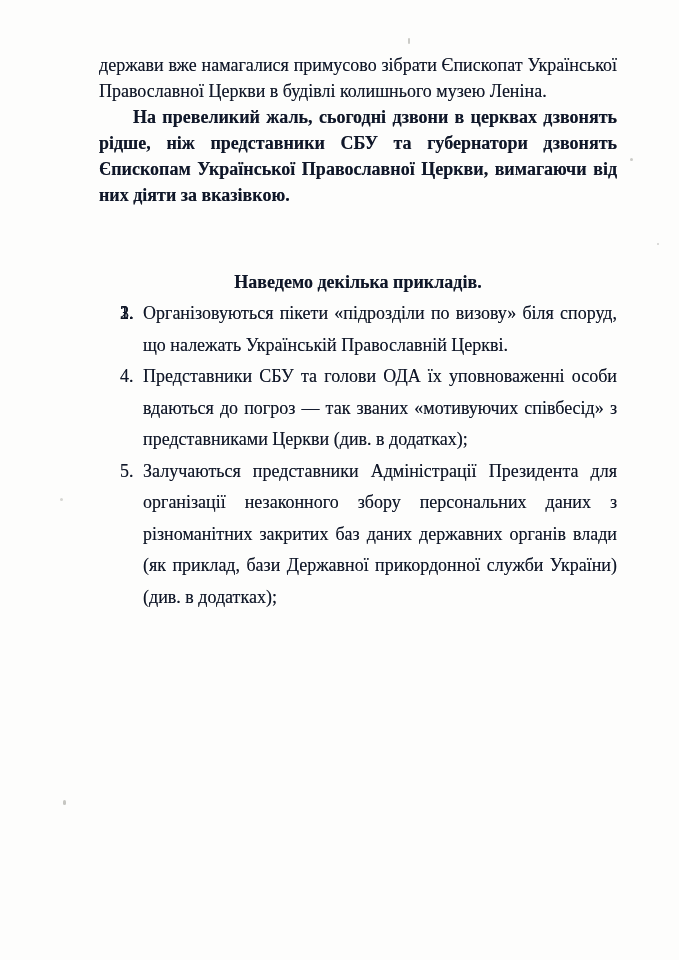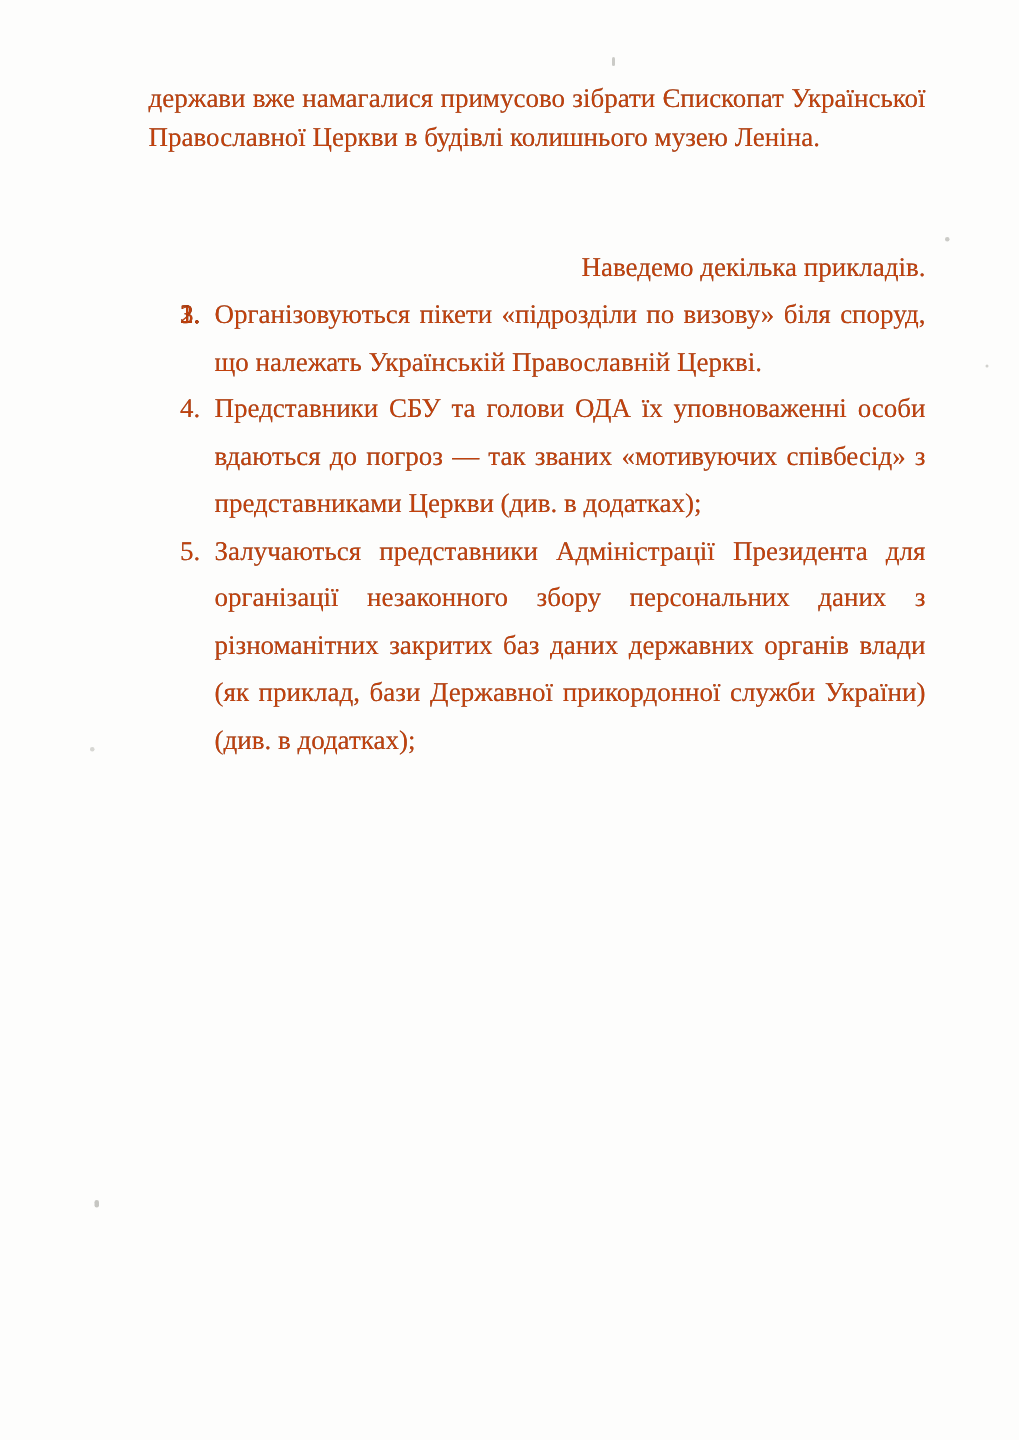--- a/index.html
+++ b/index.html
@@ -7,43 +7,43 @@
     padding: 0;
     background: #ffffff;
   }
   .page {
     position: relative;
     width: 679px;
     height: 960px;
     background: #fdfdfc;
     overflow: hidden;
     font-family: "Liberation Serif", "DejaVu Serif", serif;
-    color: #c2410c;
+    color: #0f172a;
     text-shadow: 0 0 0.4px rgba(20,20,20,0.55);
   }
   .content {
     position: absolute;
     left: 99px;
     top: 52px;
     width: 518px;
   }
   .para {
     margin: 0;
     font-size: 18px;
     line-height: 26px;
     text-align: justify;
   }
   .para.indent { text-indent: 34px; }
   .para.bold { font-weight: bold; }
   .list-heading {
     margin: 61px 0 0 0;
     font-size: 18px;
     line-height: 26px;
-    font-weight: normal;
-    text-align: right;
+    font-weight: bold;
+    text-align: center;
   }
   ol.examples {
     list-style: none;
     margin: 3px 0 0 0;
     padding: 0;
   }
   ol.examples li {
     position: relative;
     padding-left: 44px;
     font-size: 18px;
@@ -70,20 +70,21 @@
 <body>
 
 <div class="page">
 
   <div class="content">
 
     <p class="para">держави вже намагалися примусово зібрати Єпископат Української Православної Церкви в будівлі колишнього музею Леніна.</p>
 
 
 
+    <p class="para indent bold">На превеликий жаль, сьогодні дзвони в церквах дзвонять рідше, ніж представники СБУ та губернатори дзвонять Єпископам Української Православної Церкви, вимагаючи від них діяти за вказівкою.</p>
 
     <p class="list-heading">Наведемо декілька прикладів.</p>
 
     <ol class="examples">
 
       <li>
         <span class="num">1.</span>
       </li>
 
       <li>

